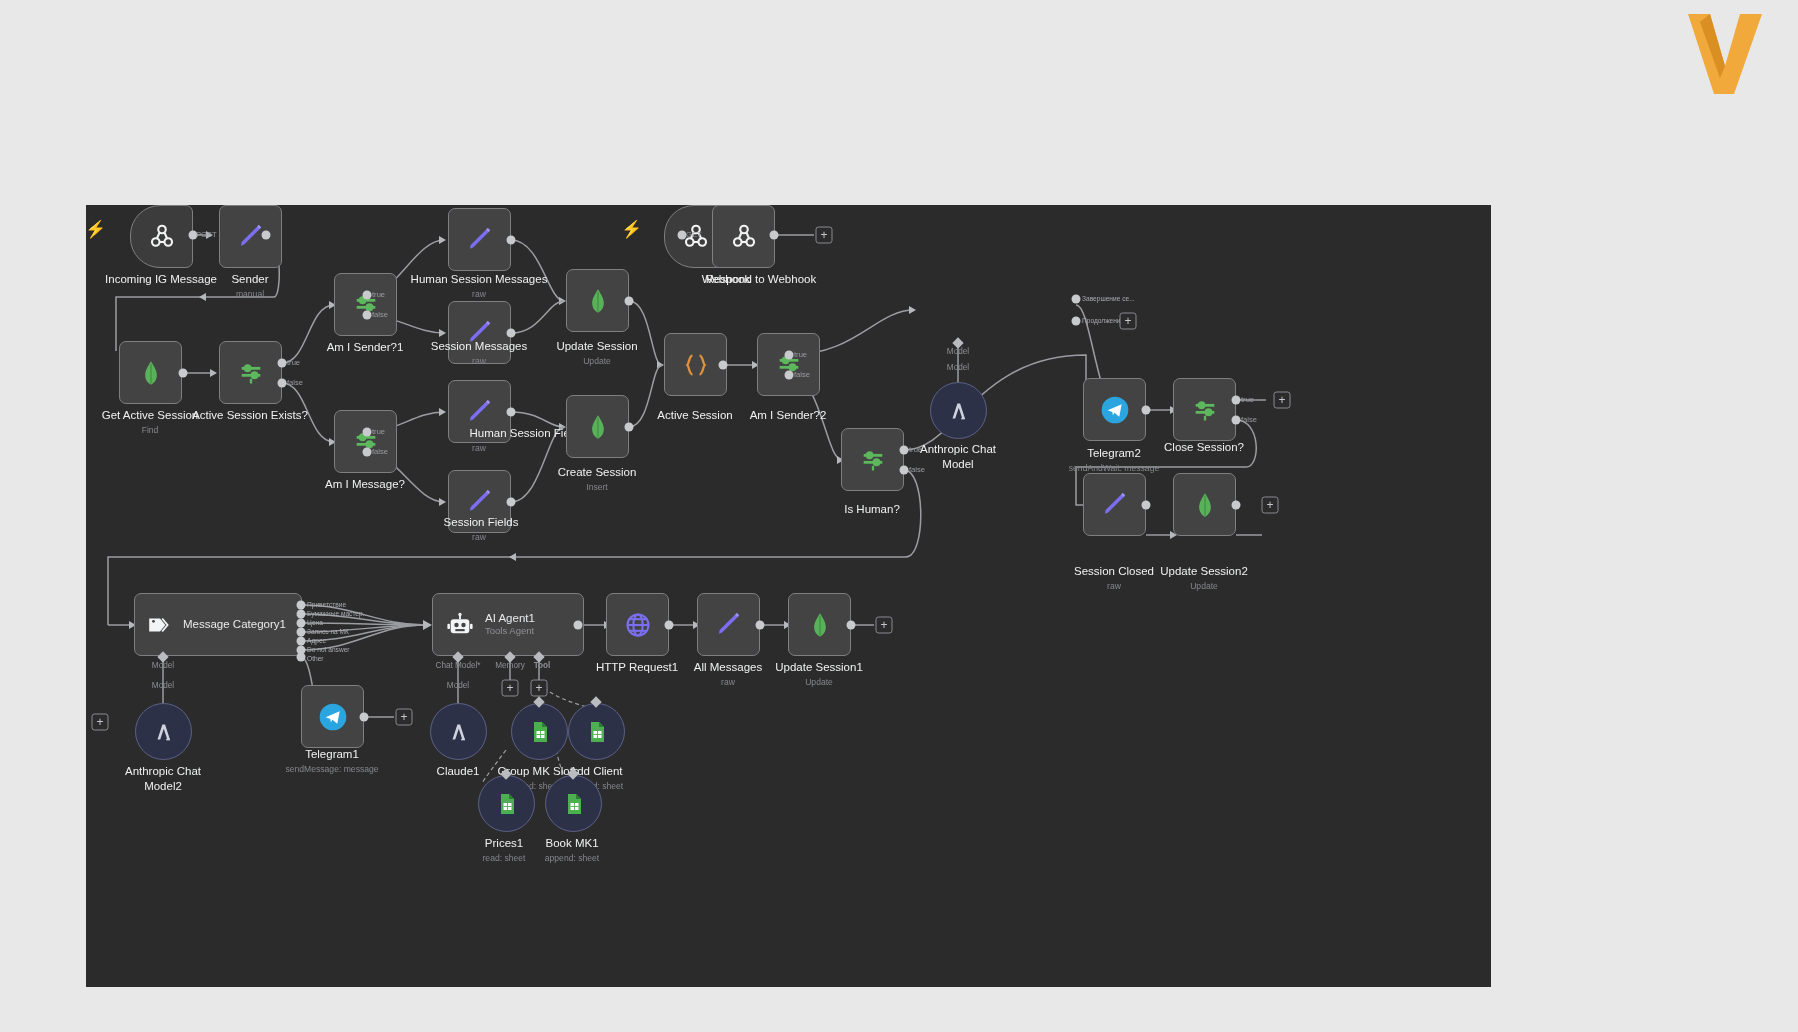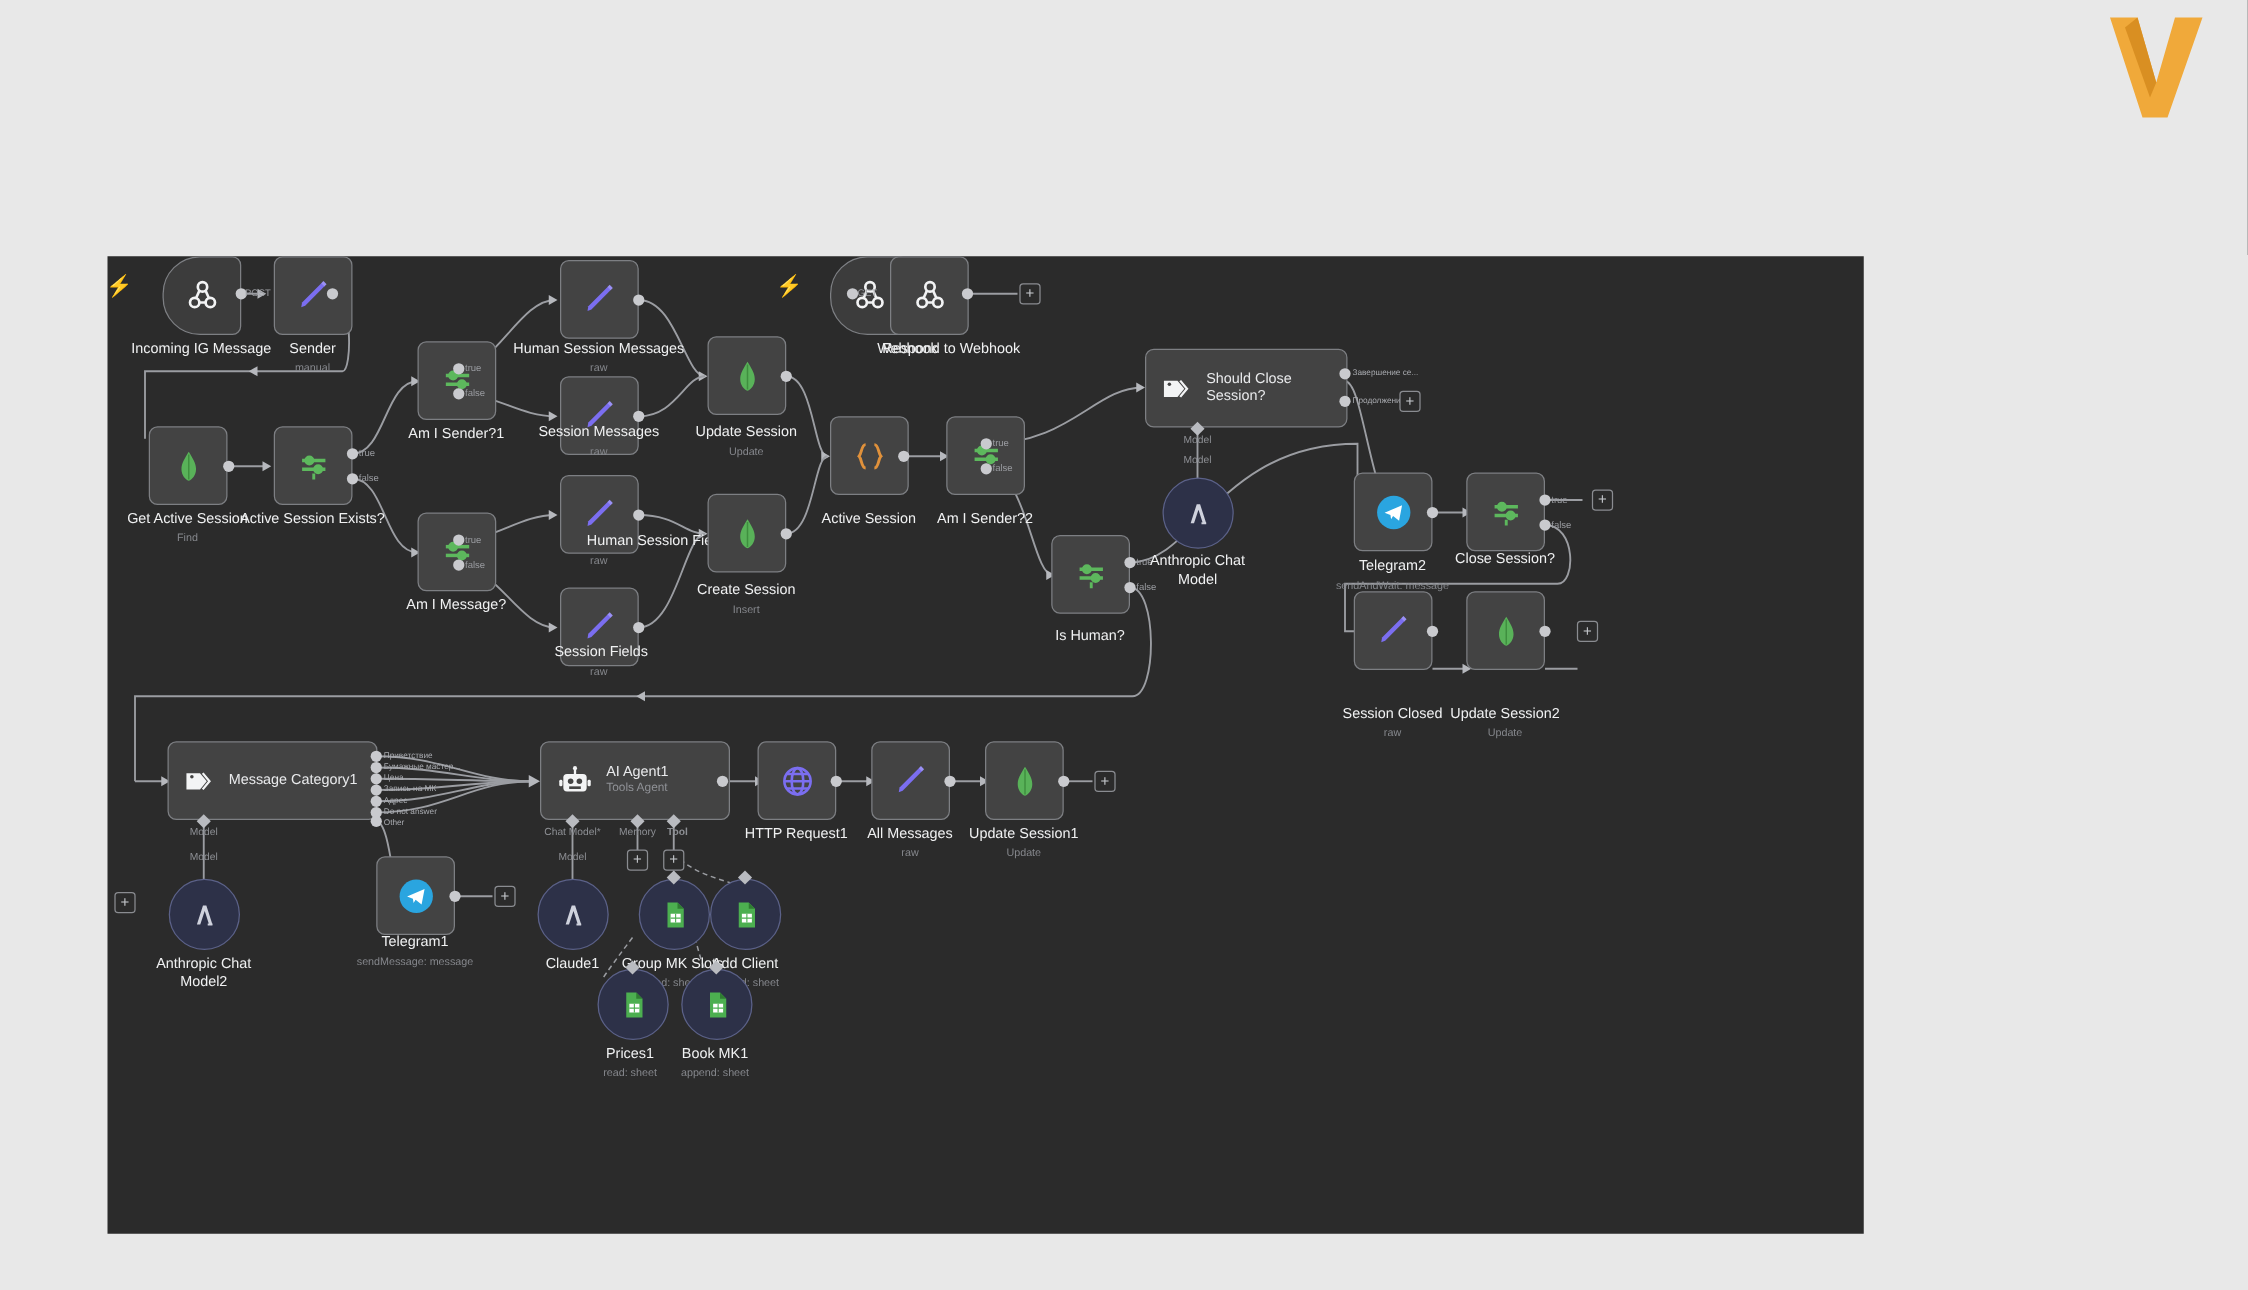--- a/index.html
+++ b/index.html
@@ -499,32 +499,20 @@
             <path d="M12 17 V21" stroke-width="2"></path>
         </svg>
       </span>
     </div>
     <div class="port" style="left:818px;top:245px;"></div>
     <div class="port" style="left:818px;top:265px;"></div>
     <div class="elabel" style="left:823px;top:240px;">true</div>
     <div class="elabel" style="left:823px;top:260px;">false</div>
     <div class="nlabel" style="left:786px;top:298px;">Is Human?</div>
 
-    <div class="node classifier" style="left:830px;top:74px;">
-      <span class="node-icon">
-        <svg width="26" height="26" viewBox="0 0 24 24">
-          <path d="M2 6 H12 L17 12 L12 18 H2 Z" fill="#f3f4f5"></path>
-            <circle cx="6" cy="8.6" r="1.3" fill="#434343"></circle>
-          <path d="M14 6 L19 12 L14 18" fill="none" stroke="#f3f4f5" stroke-width="1.7"></path>
-        </svg>
-      </span>
-      <span class="node-text">
-        <span class="node-title-in">Should Close Session?</span>
-      </span>
-    </div>
     <div class="port" style="left:990px;top:94px;"></div>
     <div class="port" style="left:990px;top:116px;"></div>
     <div class="clabel" style="left:996px;top:90px;">Завершение се...</div>
     <div class="clabel" style="left:996px;top:112px;">Продолжени...</div>
     <div class="plusbtn" style="left:1042px;top:116px;">+</div>
     <div class="diamond" style="left:872px;top:138px;"></div>
     <div class="plabel" style="left:872px;top:142px;">Model</div>
     <div class="plabel" style="left:872px;top:158px;">Model</div>
 
     <div class="node round" style="left:844px;top:177px;">

